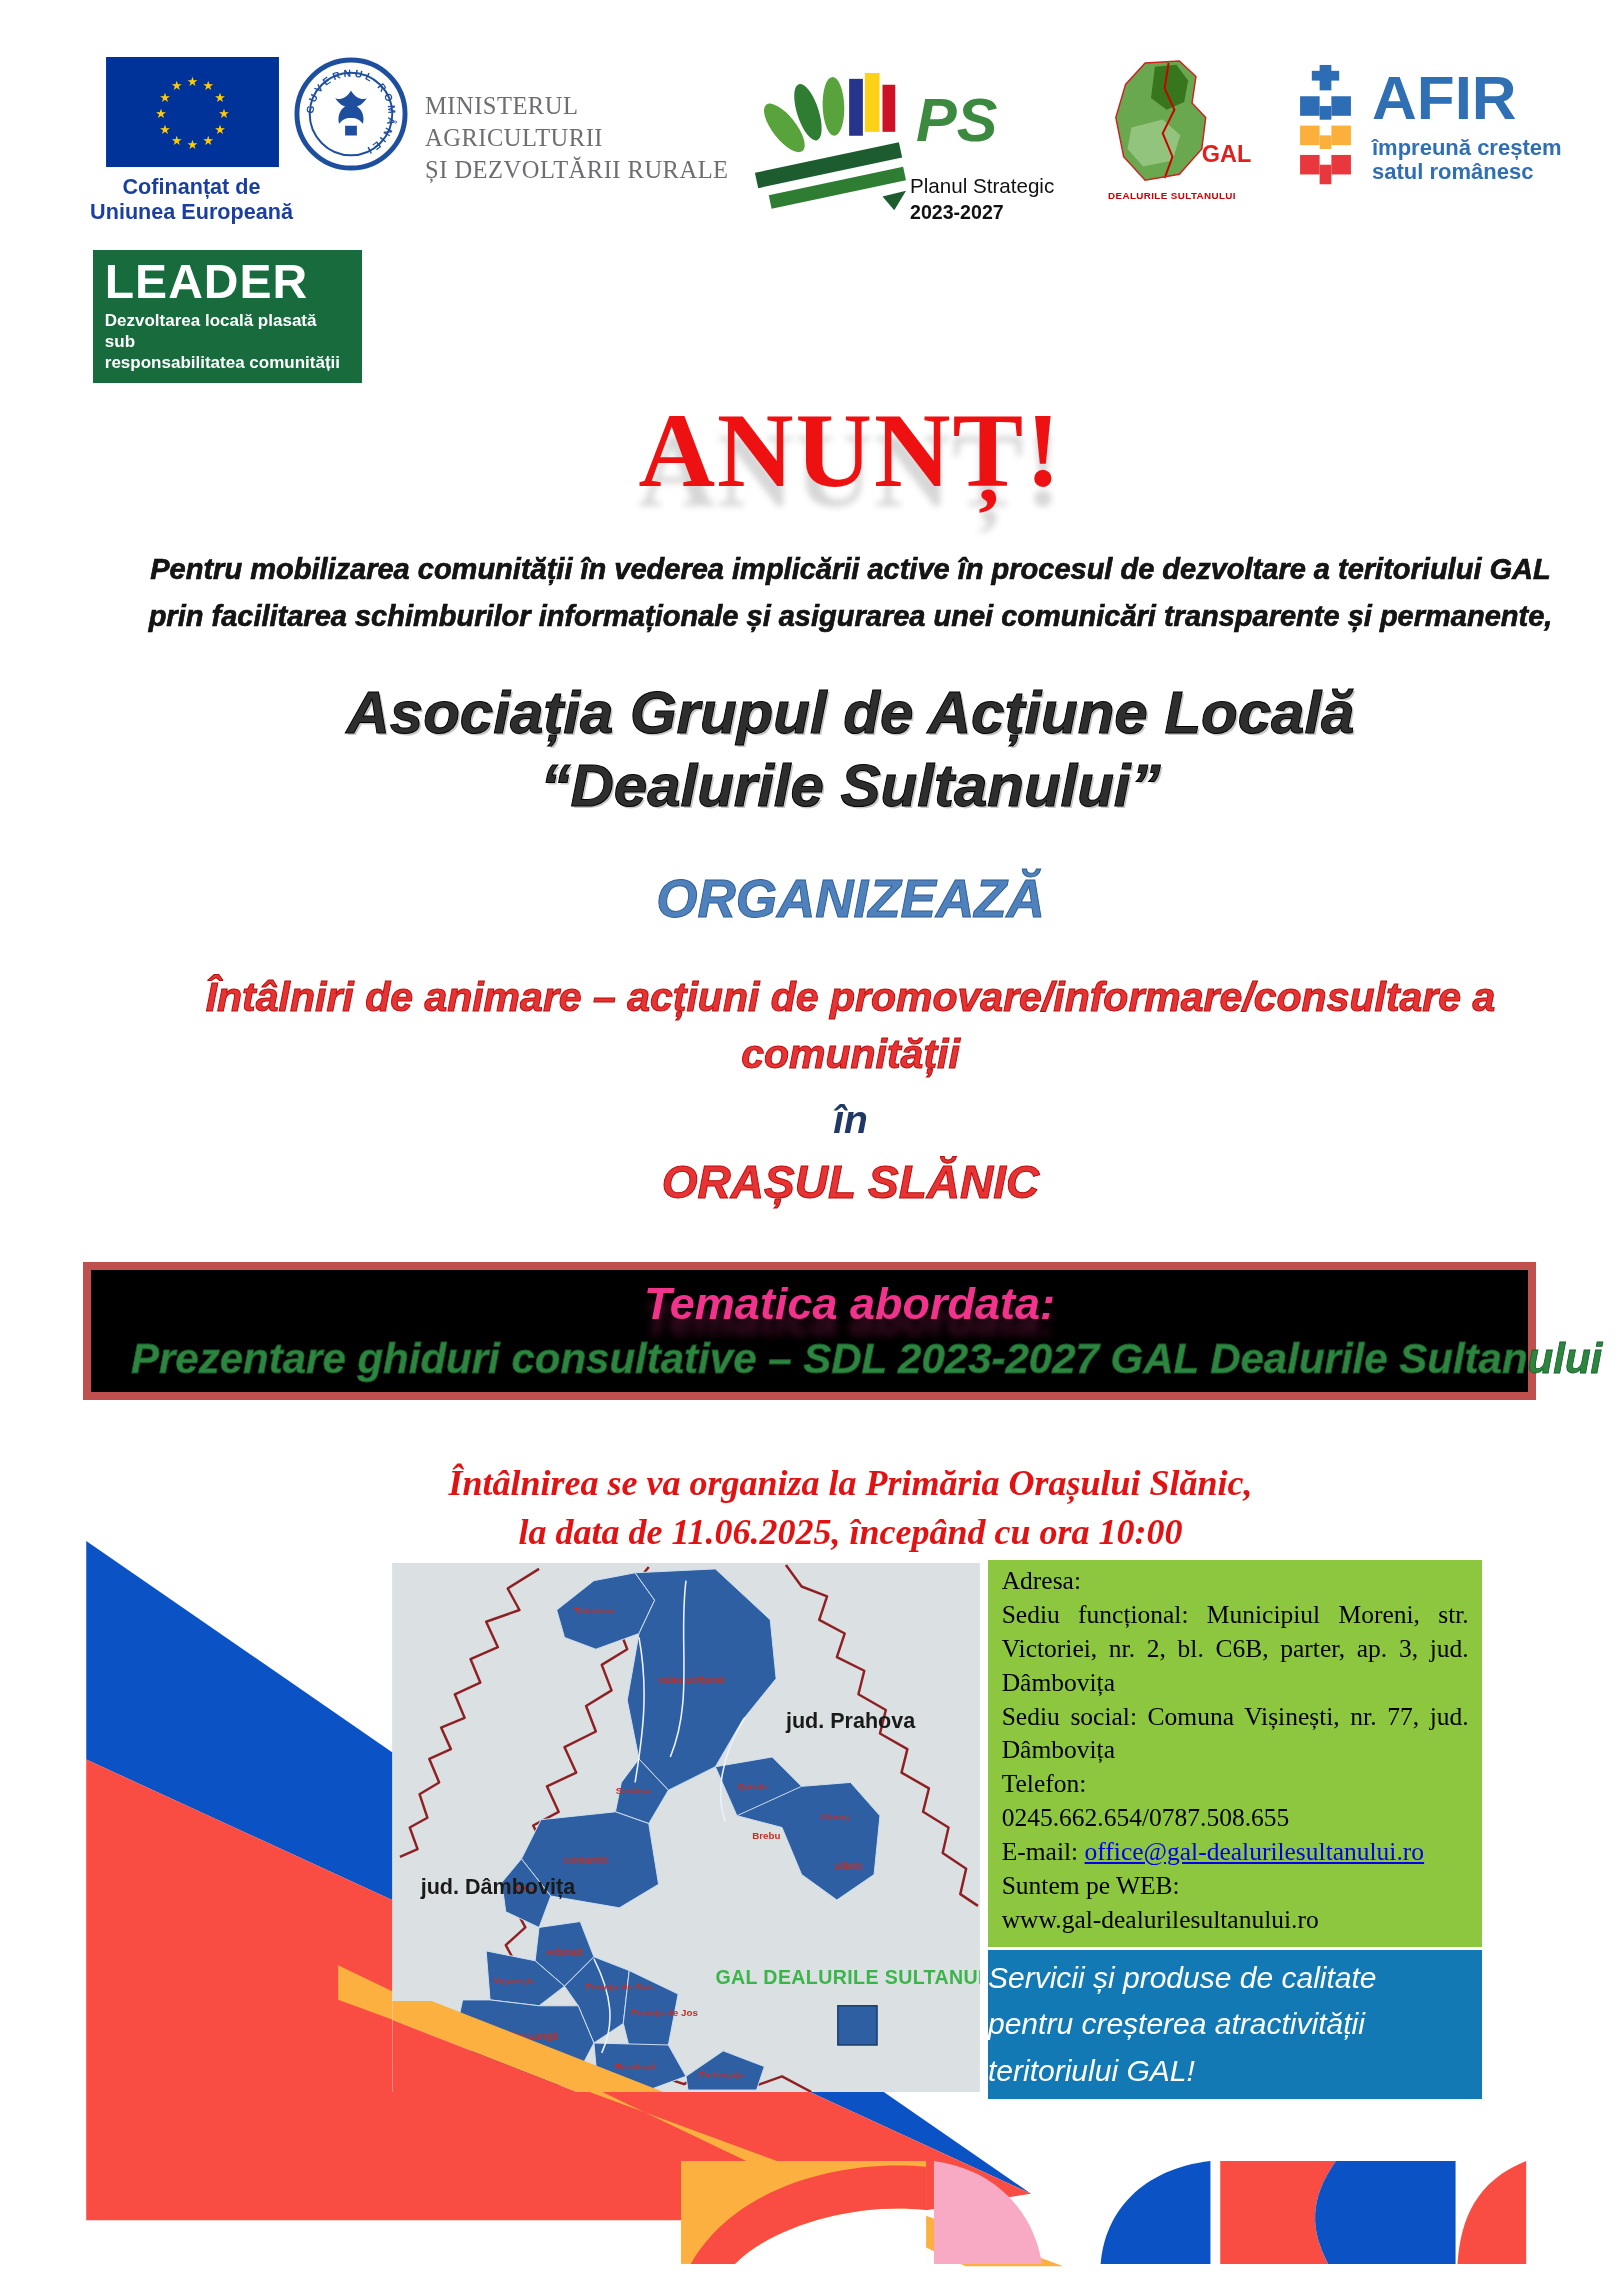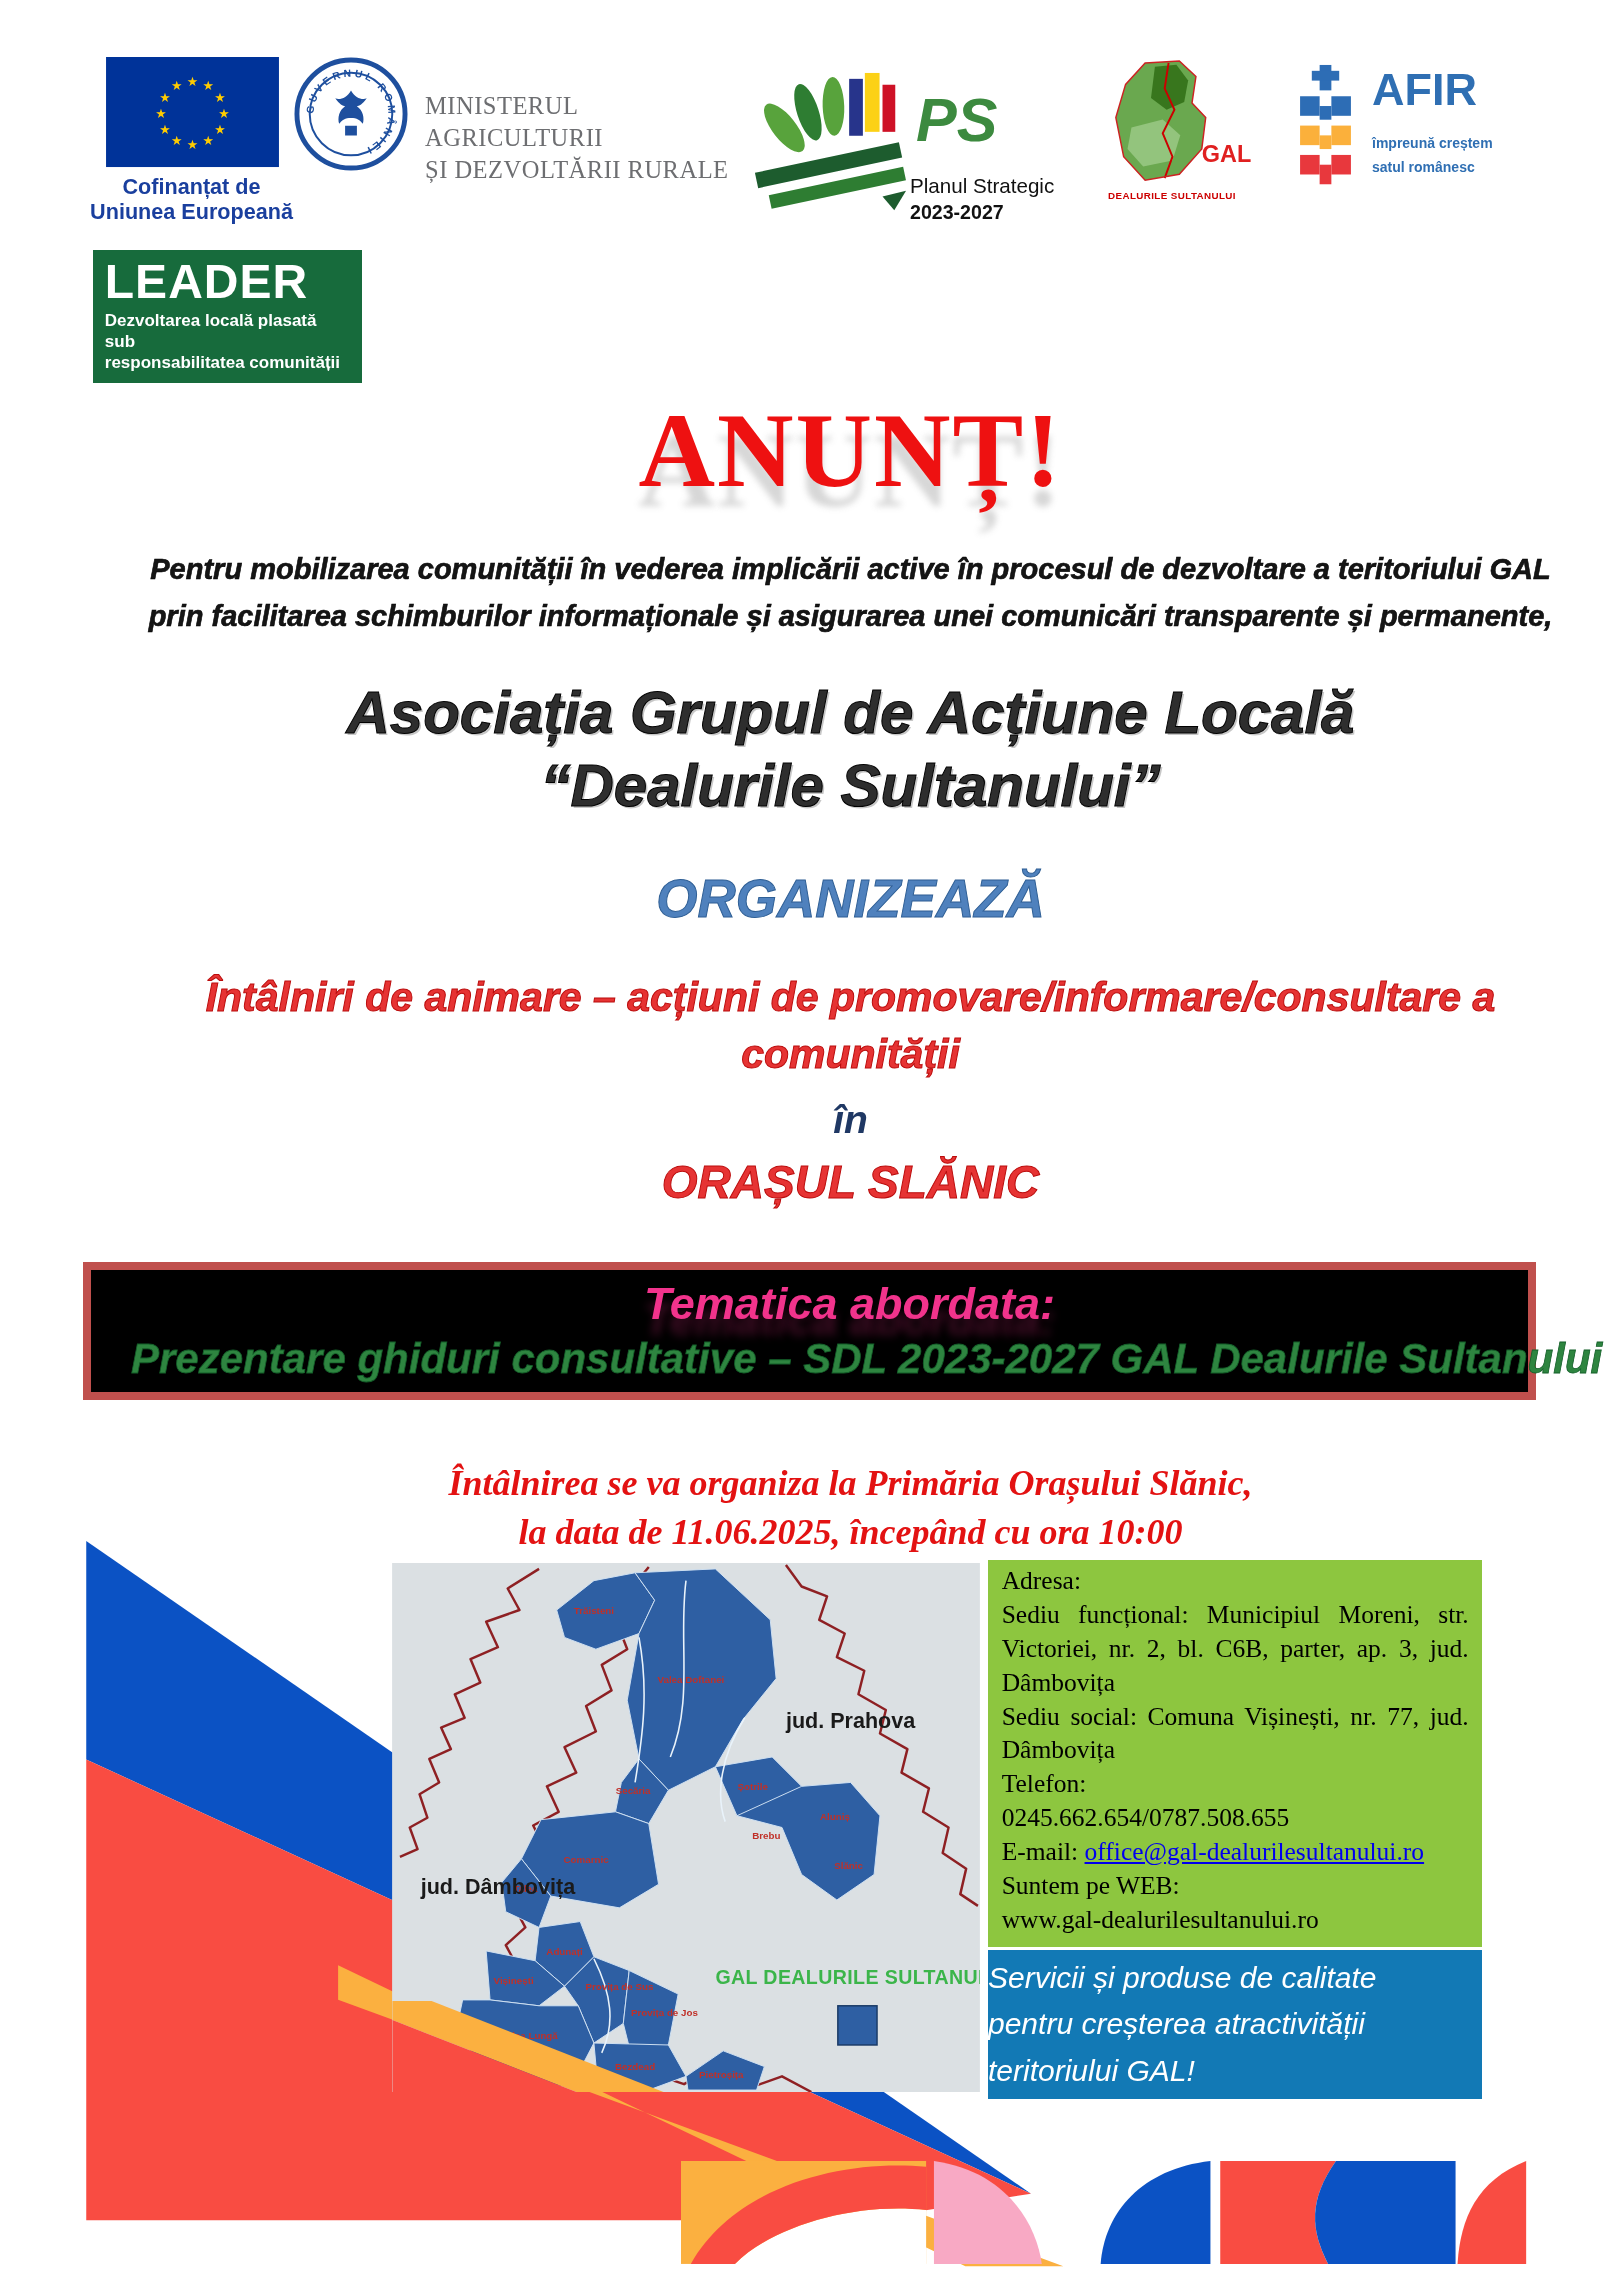--- a/index.html
+++ b/index.html
@@ -19,22 +19,22 @@
   .title-red{font-family:"Liberation Serif",serif;font-weight:bold;color:#ee1111;
              letter-spacing:2px;text-shadow:0 19.6px 6.9px rgba(110,110,110,.28);}
   .navy-in{color:#1f3864;font-weight:bold;font-style:italic;font-family:"Liberation Sans",sans-serif;}
   
   .eu-caption{font-weight:bold;color:#1a3f9e;font-size:21.6px;line-height:1.18;text-align:center;}
   .ministry{font-family:"Liberation Serif",serif;color:#6d6e71;font-size:24.5px;
             letter-spacing:0.5px;line-height:1.3;}
   .ps-abbr{font-weight:bold;color:#3c8a3f;font-size:61px;line-height:1;font-style:italic;}
   .ps-line1{color:#111;font-size:20.6px;}
   .ps-line2{color:#111;font-size:19.6px;font-weight:bold;}
-  .afir-abbr{font-weight:bold;color:#2f6fb3;font-size:45px;line-height:.95;}
-  .afir-sub{color:#2f6fb3;font-size:14px;font-weight:bold;line-height:1.15;}
+  .afir-abbr{font-weight:bold;color:#2f6fb3;font-size:62px;line-height:.95;}
+  .afir-sub{color:#2f6fb3;font-size:22px;font-weight:bold;line-height:1.15;}
   .gal-caption{color:#cc0000;font-size:9.8px;font-weight:bold;letter-spacing:0.4px;text-align:center;}
   
   .leader{background:#176b3c;color:#fff;padding:7.8px 11.8px 9.8px 11.8px;}
   .leader-title{font-size:48px;font-weight:bold;letter-spacing:1px;line-height:1;}
   .leader-sub{font-size:17px;font-weight:bold;line-height:1.25;margin-top:3.9px;}
   
   .tematica{border:8.8px solid #c0504d;background:#000000;}
   
   .contact{background:#8dc63f;padding:3.9px 13.7px 9.8px 13.7px;font-family:"Liberation Serif",serif;
            font-size:25.5px;line-height:1.33;color:#000;}

